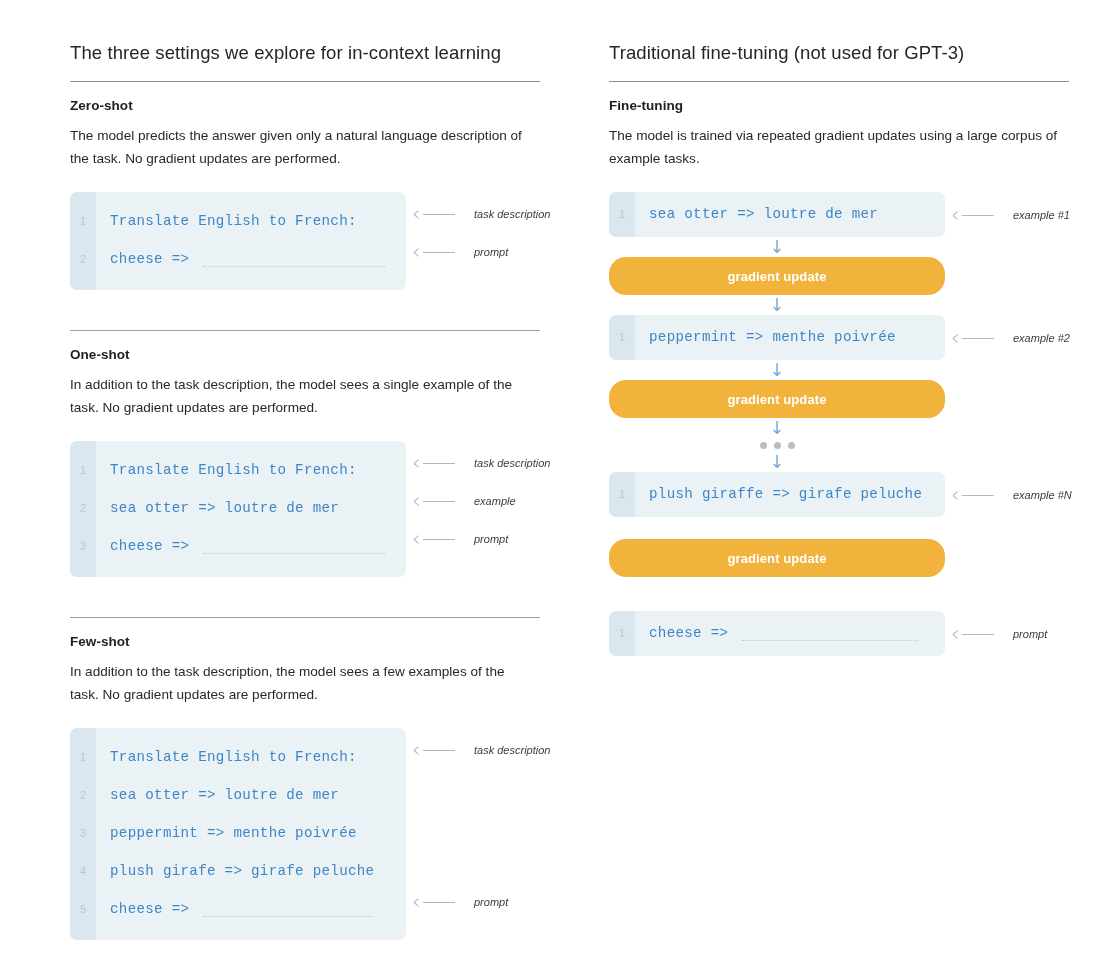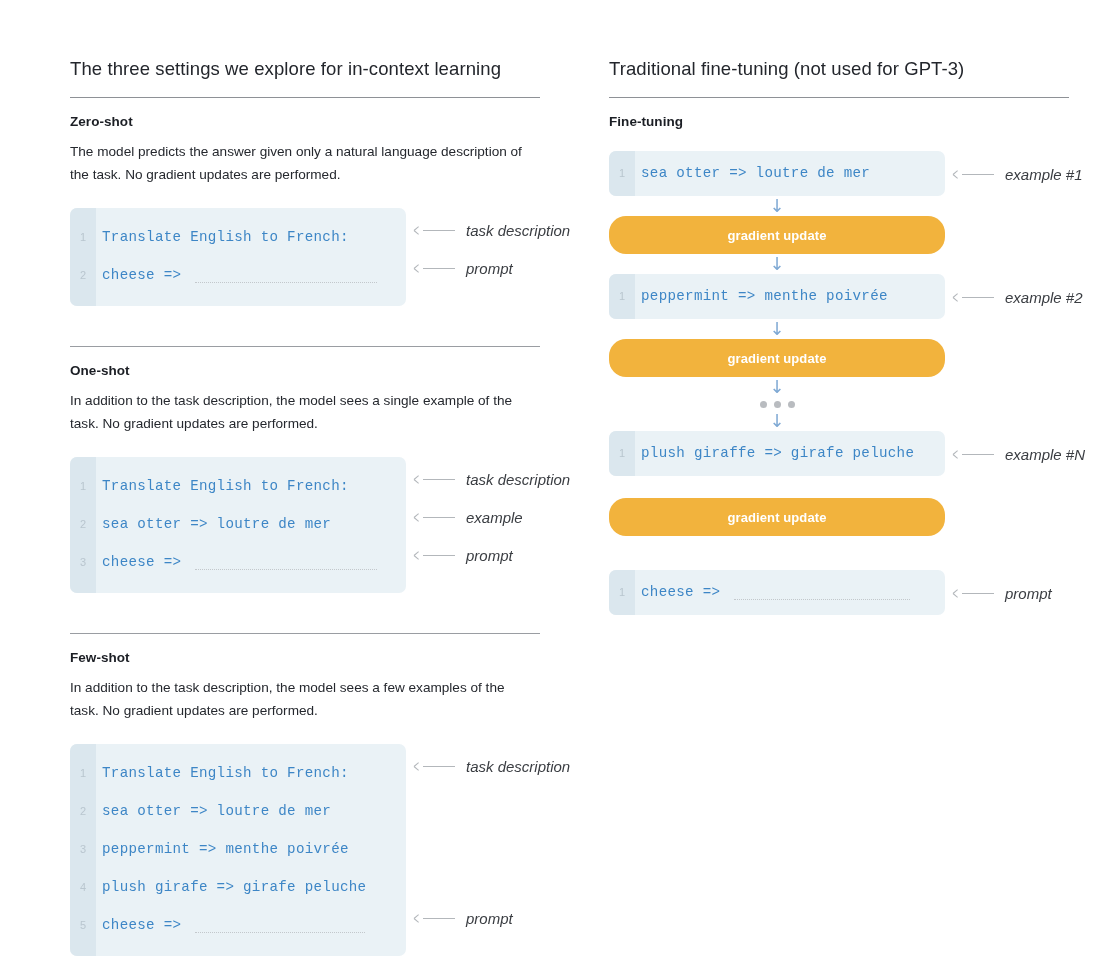--- a/index.html
+++ b/index.html
@@ -27,21 +27,21 @@
   .column.left  { left: 70px;  width: 470px; }
   .column.right { left: 609px; width: 460px; }
 
   
   .col-title {
     font-size: 18.5px;
     font-weight: 400;
     color: #23262c;
     letter-spacing: 0.1px;
     line-height: 26px;
-    margin: 16px 0 15px 0;
+    margin: 0 0 15px 0;
     white-space: nowrap;
   }
   .rule {
     height: 1px;
     background: #8e9196;
     width: 100%;
     margin: 0;
   }
   .rule.thin { background: #9a9da2; }
 
@@ -89,21 +89,21 @@
   .lineno {
     width: 26px;
     flex: 0 0 26px;
     text-align: center;
     font-size: 11px;
     color: #b9c6cf;
     font-family: "Liberation Sans", sans-serif;
   }
   .codetext {
     position: relative;
-    padding-left: 6px;
+    padding-left: 14px;
     font-size: 14.2px;
     letter-spacing: 0.3px;
     color: #3d86c6;
     white-space: pre;
   }
   .blank-fill {
     display: inline-block;
     position: relative;
     vertical-align: middle;
     border-bottom: 1.5px dotted #c3c8cc;
@@ -135,24 +135,24 @@
     transform-origin: 0 50%;
   }
   .arrow-head::before { transform: rotate(40deg); }
   .arrow-head::after  { transform: rotate(-40deg); }
   .arrow-line {
     height: 1px;
     background: #b3b7bb;
     width: 32px;
   }
   .anno-label {
-    font-size: 15px;
+    font-size: 11px;
     font-style: italic;
     color: #3a3d42;
-    margin-left: 11px;
+    margin-left: 19px;
     white-space: nowrap;
     font-family: "Liberation Sans", sans-serif;
   }
 
   
   .bracket {
     position: absolute;
     pointer-events: none;
   }
   .bracket .vline {
@@ -376,20 +376,21 @@
     </div>
   </div>
 
   <div class="column right">
 
     <h2 class="col-title">Traditional fine-tuning (not used for GPT-3)</h2>
     <div class="rule"></div>
 
     <div class="section">
       <div class="section-head">Fine-tuning</div>
+      <p class="section-body">The model is trained via repeated gradient updates using a large corpus of example tasks.</p>
 
       <div class="flow">
 
         <div class="code-wrap" style="margin-top:22px;">
           <div class="code-block pad-sm" style="width:336px;">
             <div class="gutter-bg"></div>
             <div class="code-line">
               <span class="lineno">1</span>
               <span class="codetext">sea otter =&gt; loutre de mer</span>
             </div>

